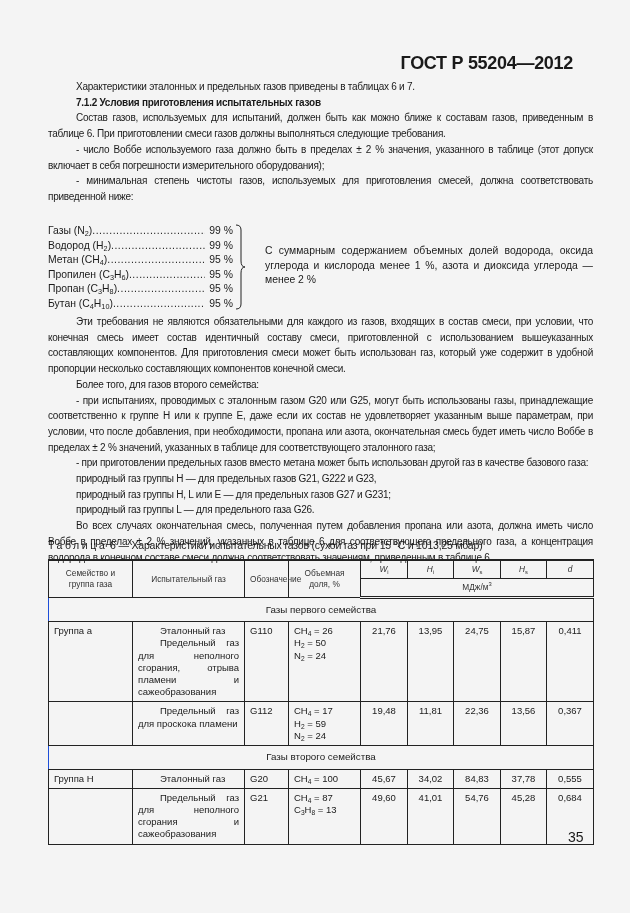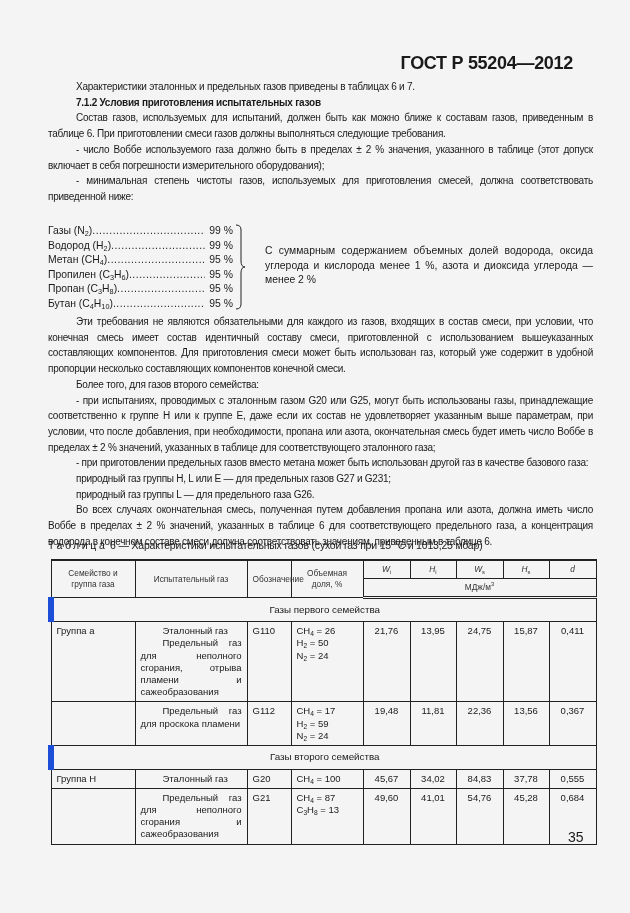--- a/index.html
+++ b/index.html
@@ -28,21 +28,21 @@
   .table-caption { position:absolute; left:48px; top:539px; font-size:10.5px; letter-spacing:-0.2px; }
   .spaced { letter-spacing:2.6px; }
   table.t6 {
     position:absolute; left:48px; top:559px; width:545px; border-collapse:collapse;
     font-size:9.5px; line-height:12.2px; table-layout:fixed;
   }
   .t6 td, .t6 th { border:1px solid #222; padding:3px 5px; vertical-align:top; font-weight:normal; }
   .t6 thead th { text-align:center; vertical-align:middle; font-size:8.3px; line-height:11px; color:#333; }
   .t6 thead tr:first-child th { border-top:2px solid #222; }
   .t6 thead tr:last-child th { border-bottom:3px double #222; }
-  .t6 .section td { text-align:center; font-size:9.8px; padding:5px; border-left:6px solid #1d4ed8; }
+  .t6 .section td { text-align:center; font-size:9.8px; padding:5px; border-left:1px solid #1d4ed8; }
   .t6 .num { text-align:center; }
   .t6 .gas { text-align:justify; }
   .gas-i { text-indent:22px; }
   .page-num { position:absolute; left:568px; top:829px; font-size:14px; }
 </style>
 </head>
 <body>
 
 <div class="doc-header">ГОСТ Р 55204—2012</div>
 
@@ -91,20 +91,21 @@
   <path d="M2 1 Q7 1 7 6 L7 37 Q7 43 11 43 Q7 43 7 49 L7 80 Q7 85 2 85" fill="none" stroke="#222" stroke-width="1"></path>
 </svg>
 
 <div class="purity-note">С суммарным содержанием объемных долей водорода, оксида углерода и кислорода менее 1 %, азота и диоксида углерода — менее 2 %</div>
 
 <div class="body-text" style="top:314px;">
   <p class="p ind">Эти требования не являются обязательными для каждого из газов, входящих в состав смеси, при условии, что конечная смесь имеет состав идентичный составу смеси, приготовленной с использованием вышеуказанных составляющих компонентов. Для приготовления смеси может быть использован газ, который уже содержит в удобной пропорции несколько составляющих компонентов конечной смеси.</p>
   <p class="p ind">Более того, для газов второго семейства:</p>
   <p class="p ind">- при испытаниях, проводимых с эталонным газом G20 или G25, могут быть использованы газы, принадлежащие соответственно к группе Н или к группе Е, даже если их состав не удовлетворяет указанным выше параметрам, при условии, что после добавления, при необходимости, пропана или азота, окончательная смесь будет иметь число Воббе в пределах ± 2 % значений, указанных в таблице для соответствующего эталонного газа;</p>
   <p class="p ind">- при приготовлении предельных газов вместо метана может быть использован другой газ в качестве базового газа:</p>
+  <p class="p pad">природный газ группы Н — для предельных газов G21, G222 и G23,</p>
   <p class="p pad">природный газ группы Н, L или Е — для предельных газов G27 и G231;</p>
   <p class="p pad">природный газ группы L — для предельного газа G26.</p>
   <p class="p ind">Во всех случаях окончательная смесь, полученная путем добавления пропана или азота, должна иметь число Воббе в пределах ± 2 % значений, указанных в таблице 6 для соответствующего предельного газа, а концентрация водорода в конечном составе смеси должна соответствовать значениям, приведенным в таблице 6.</p>
 </div>
 
 <div class="table-caption">
   <span class="spaced">Таблица</span>
   <span>6</span>
   <span>— Характеристики испытательных газов (сухой газ при 15 °С и 1013,25 мбар)</span>
 </div>

